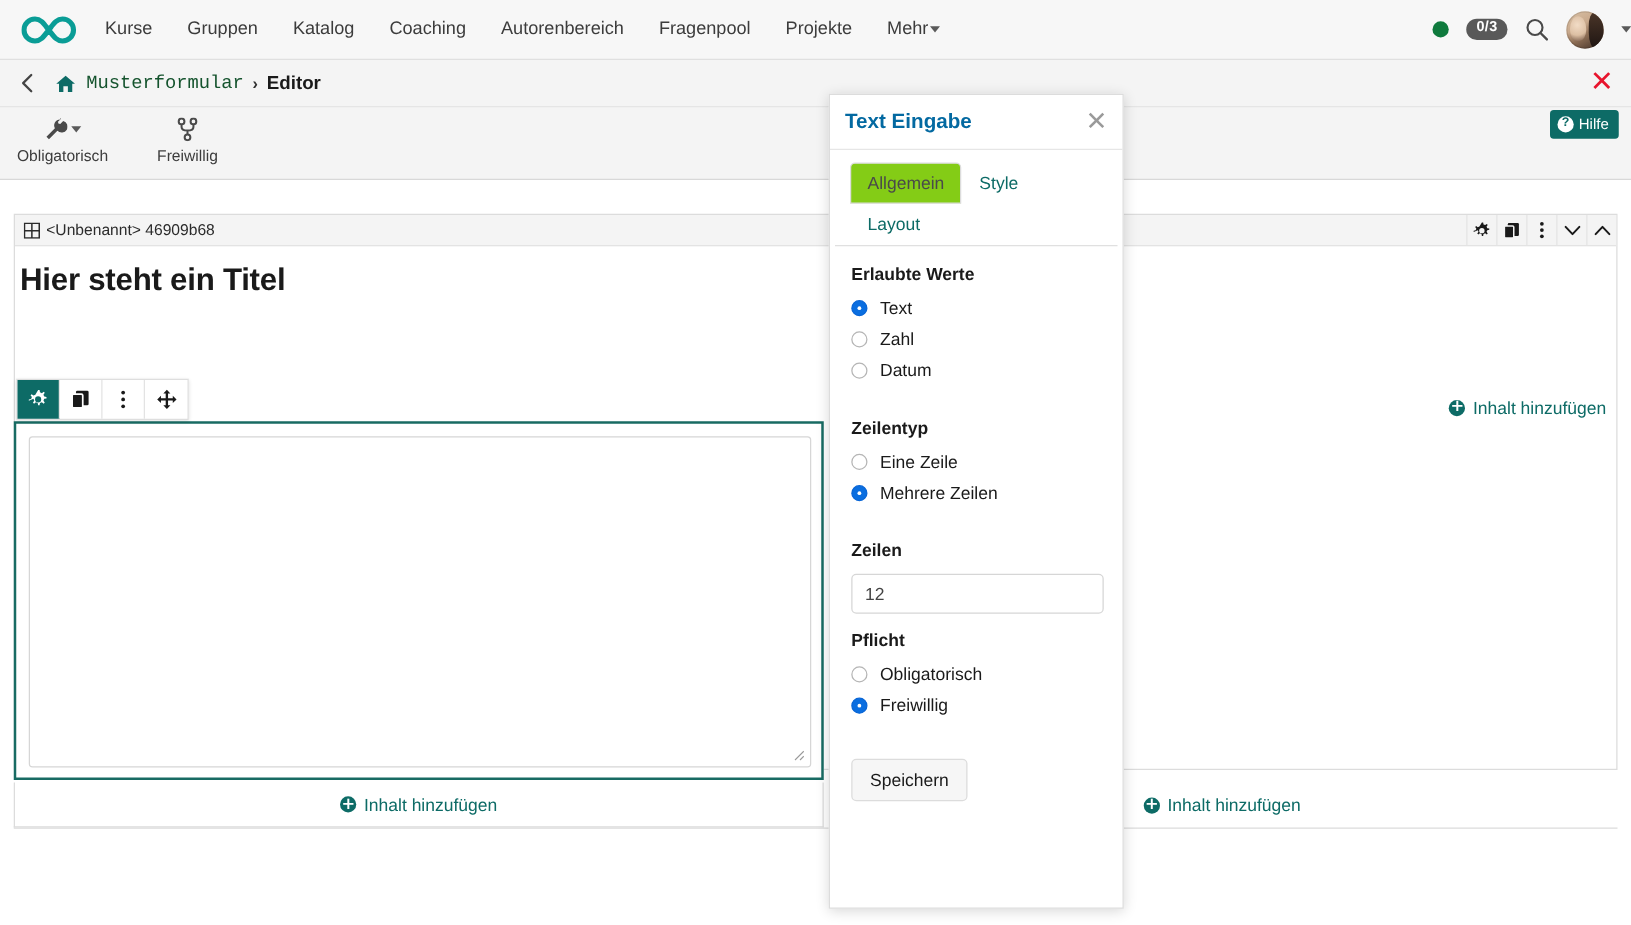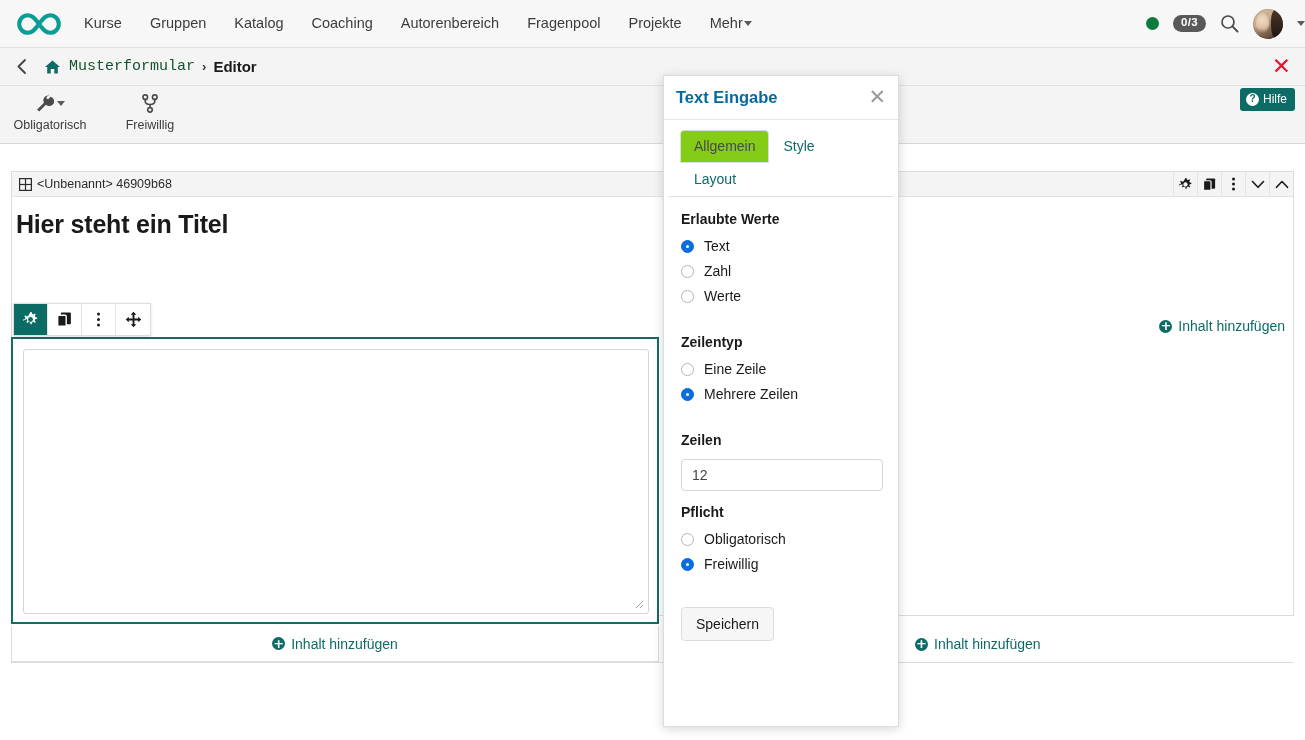--- a/index.html
+++ b/index.html
@@ -525,21 +525,21 @@
     <div class="radio-row">
       <span class="radio on"></span>
       <span class="radio-lbl">Text</span>
     </div>
     <div class="radio-row">
       <span class="radio"></span>
       <span class="radio-lbl">Zahl</span>
     </div>
     <div class="radio-row">
       <span class="radio"></span>
-      <span class="radio-lbl">Werte</span>
+      <span class="radio-lbl">Datum</span>
     </div>
 
     <div class="spacer-22"></div>
 
     <div class="group-label">Zeilentyp</div>
     <div class="radio-row">
       <span class="radio"></span>
       <span class="radio-lbl">Eine Zeile</span>
     </div>
     <div class="radio-row">

